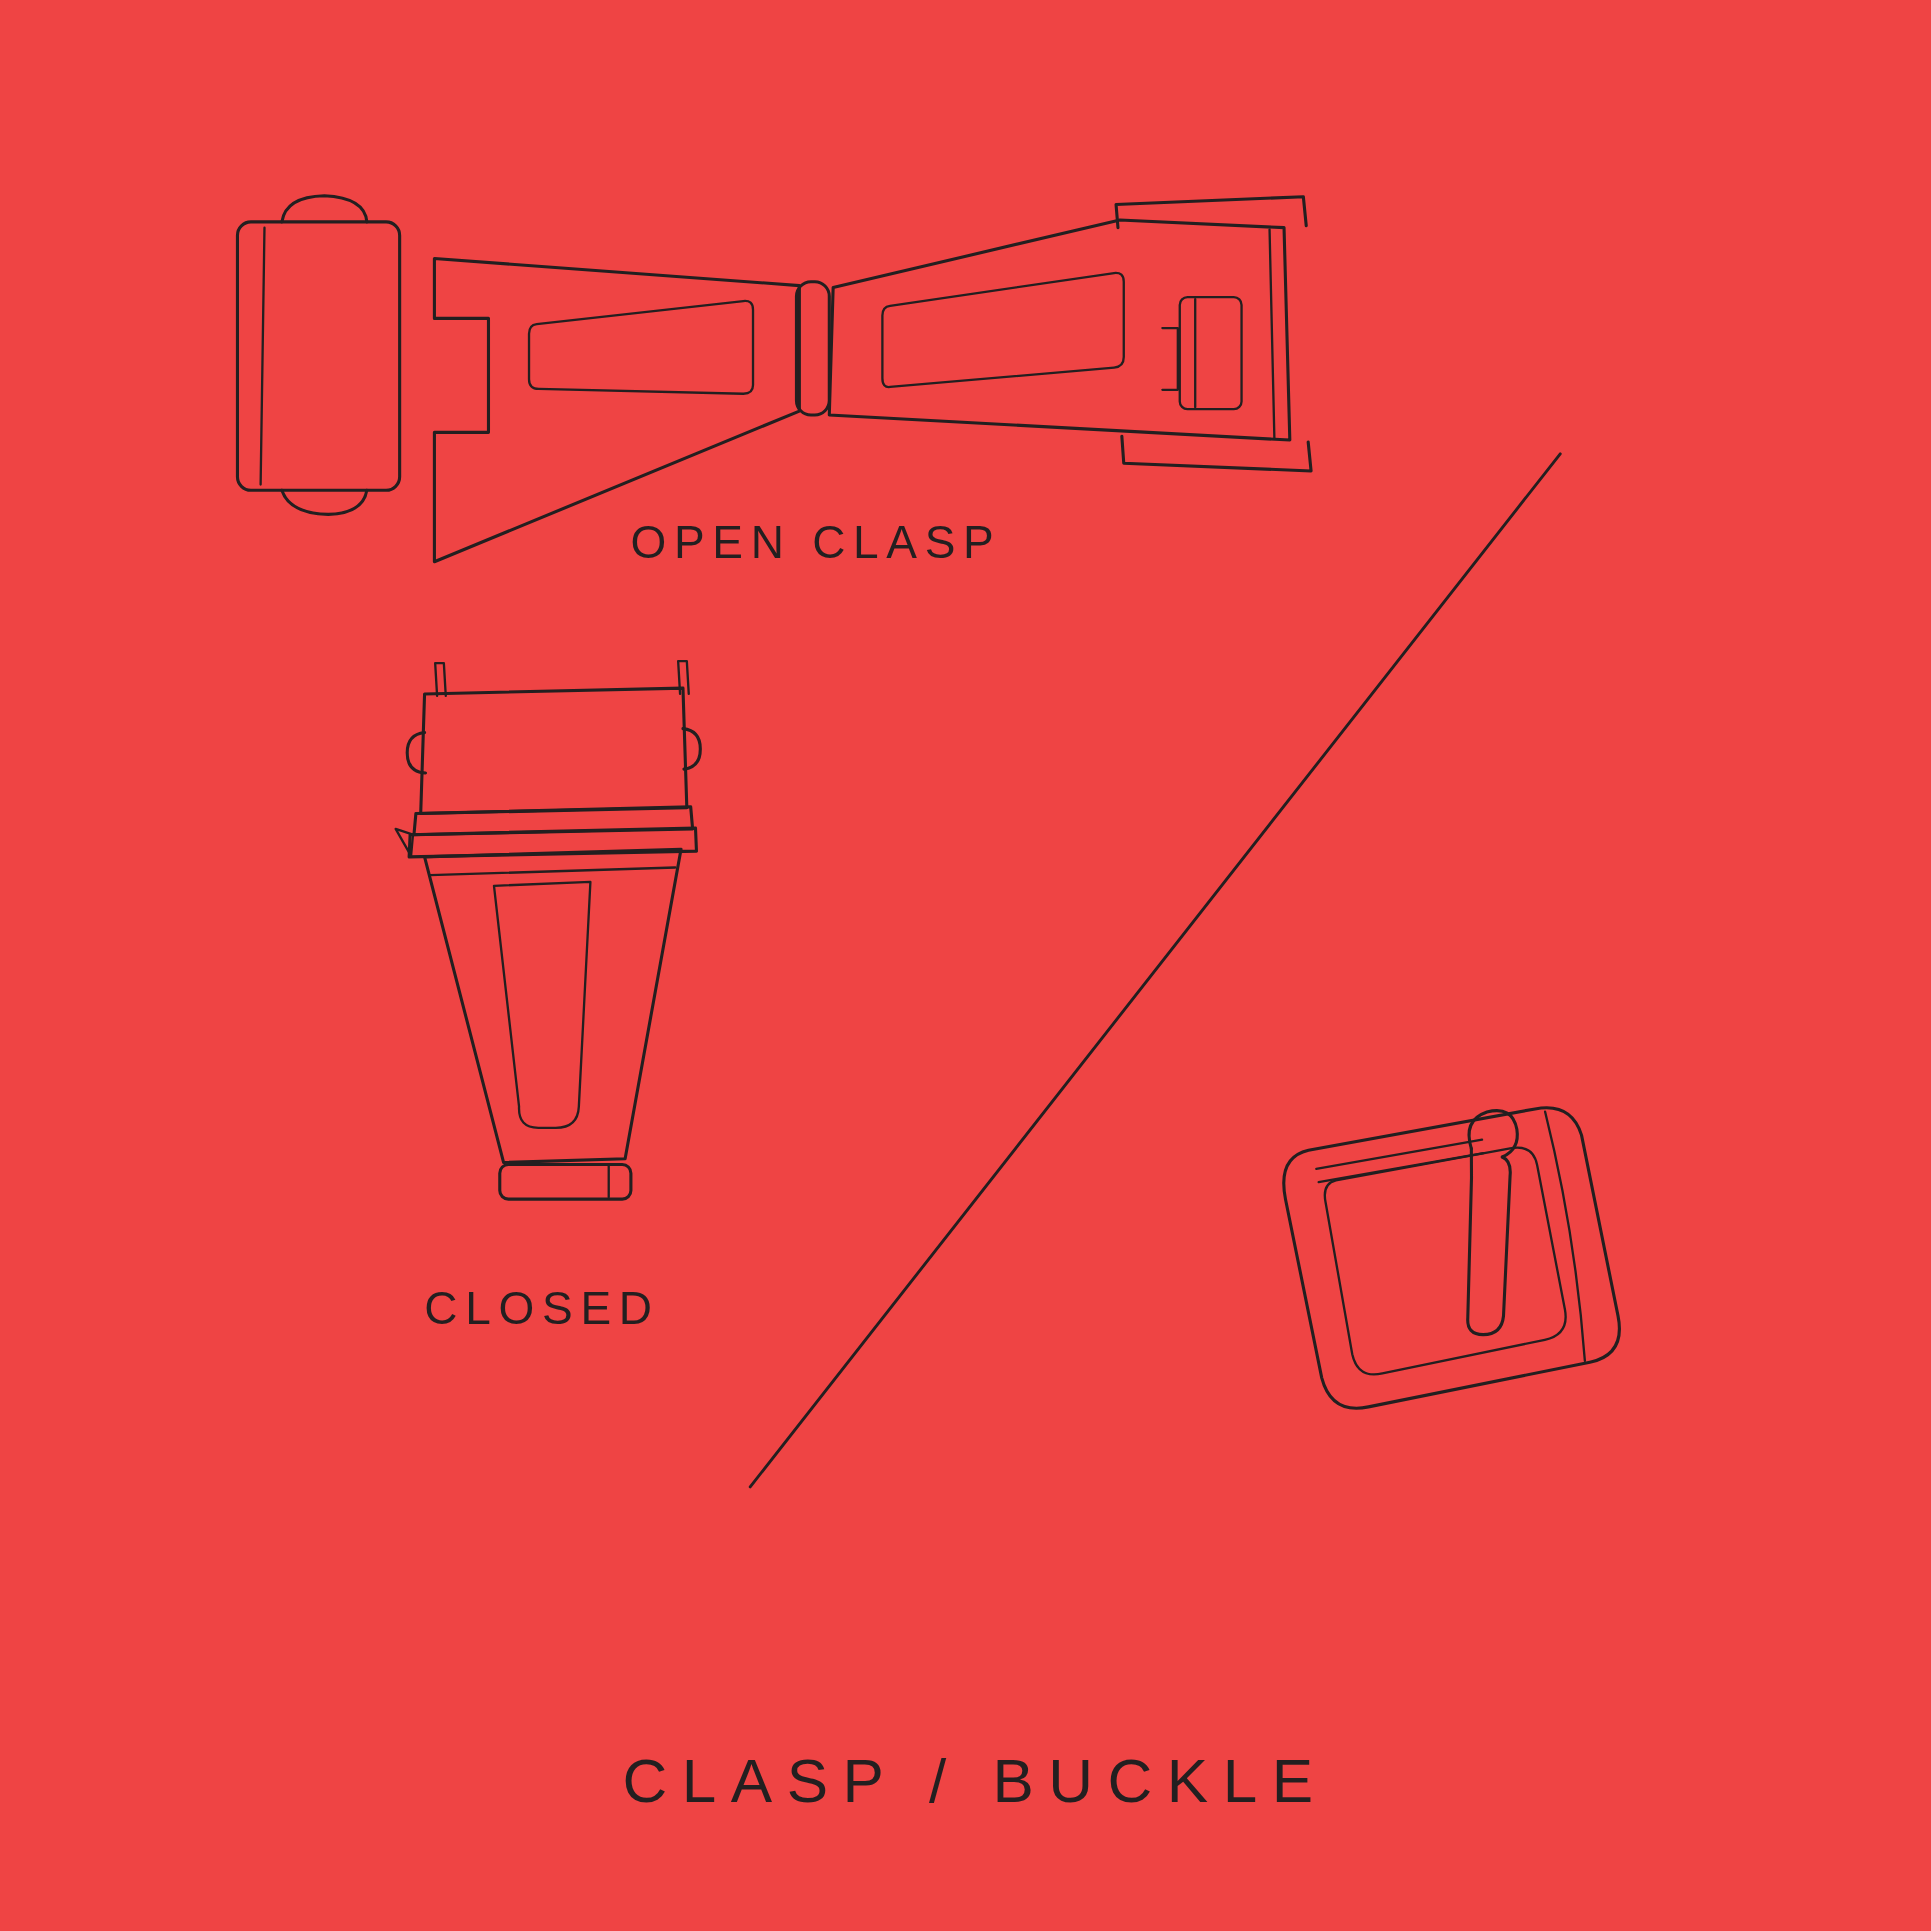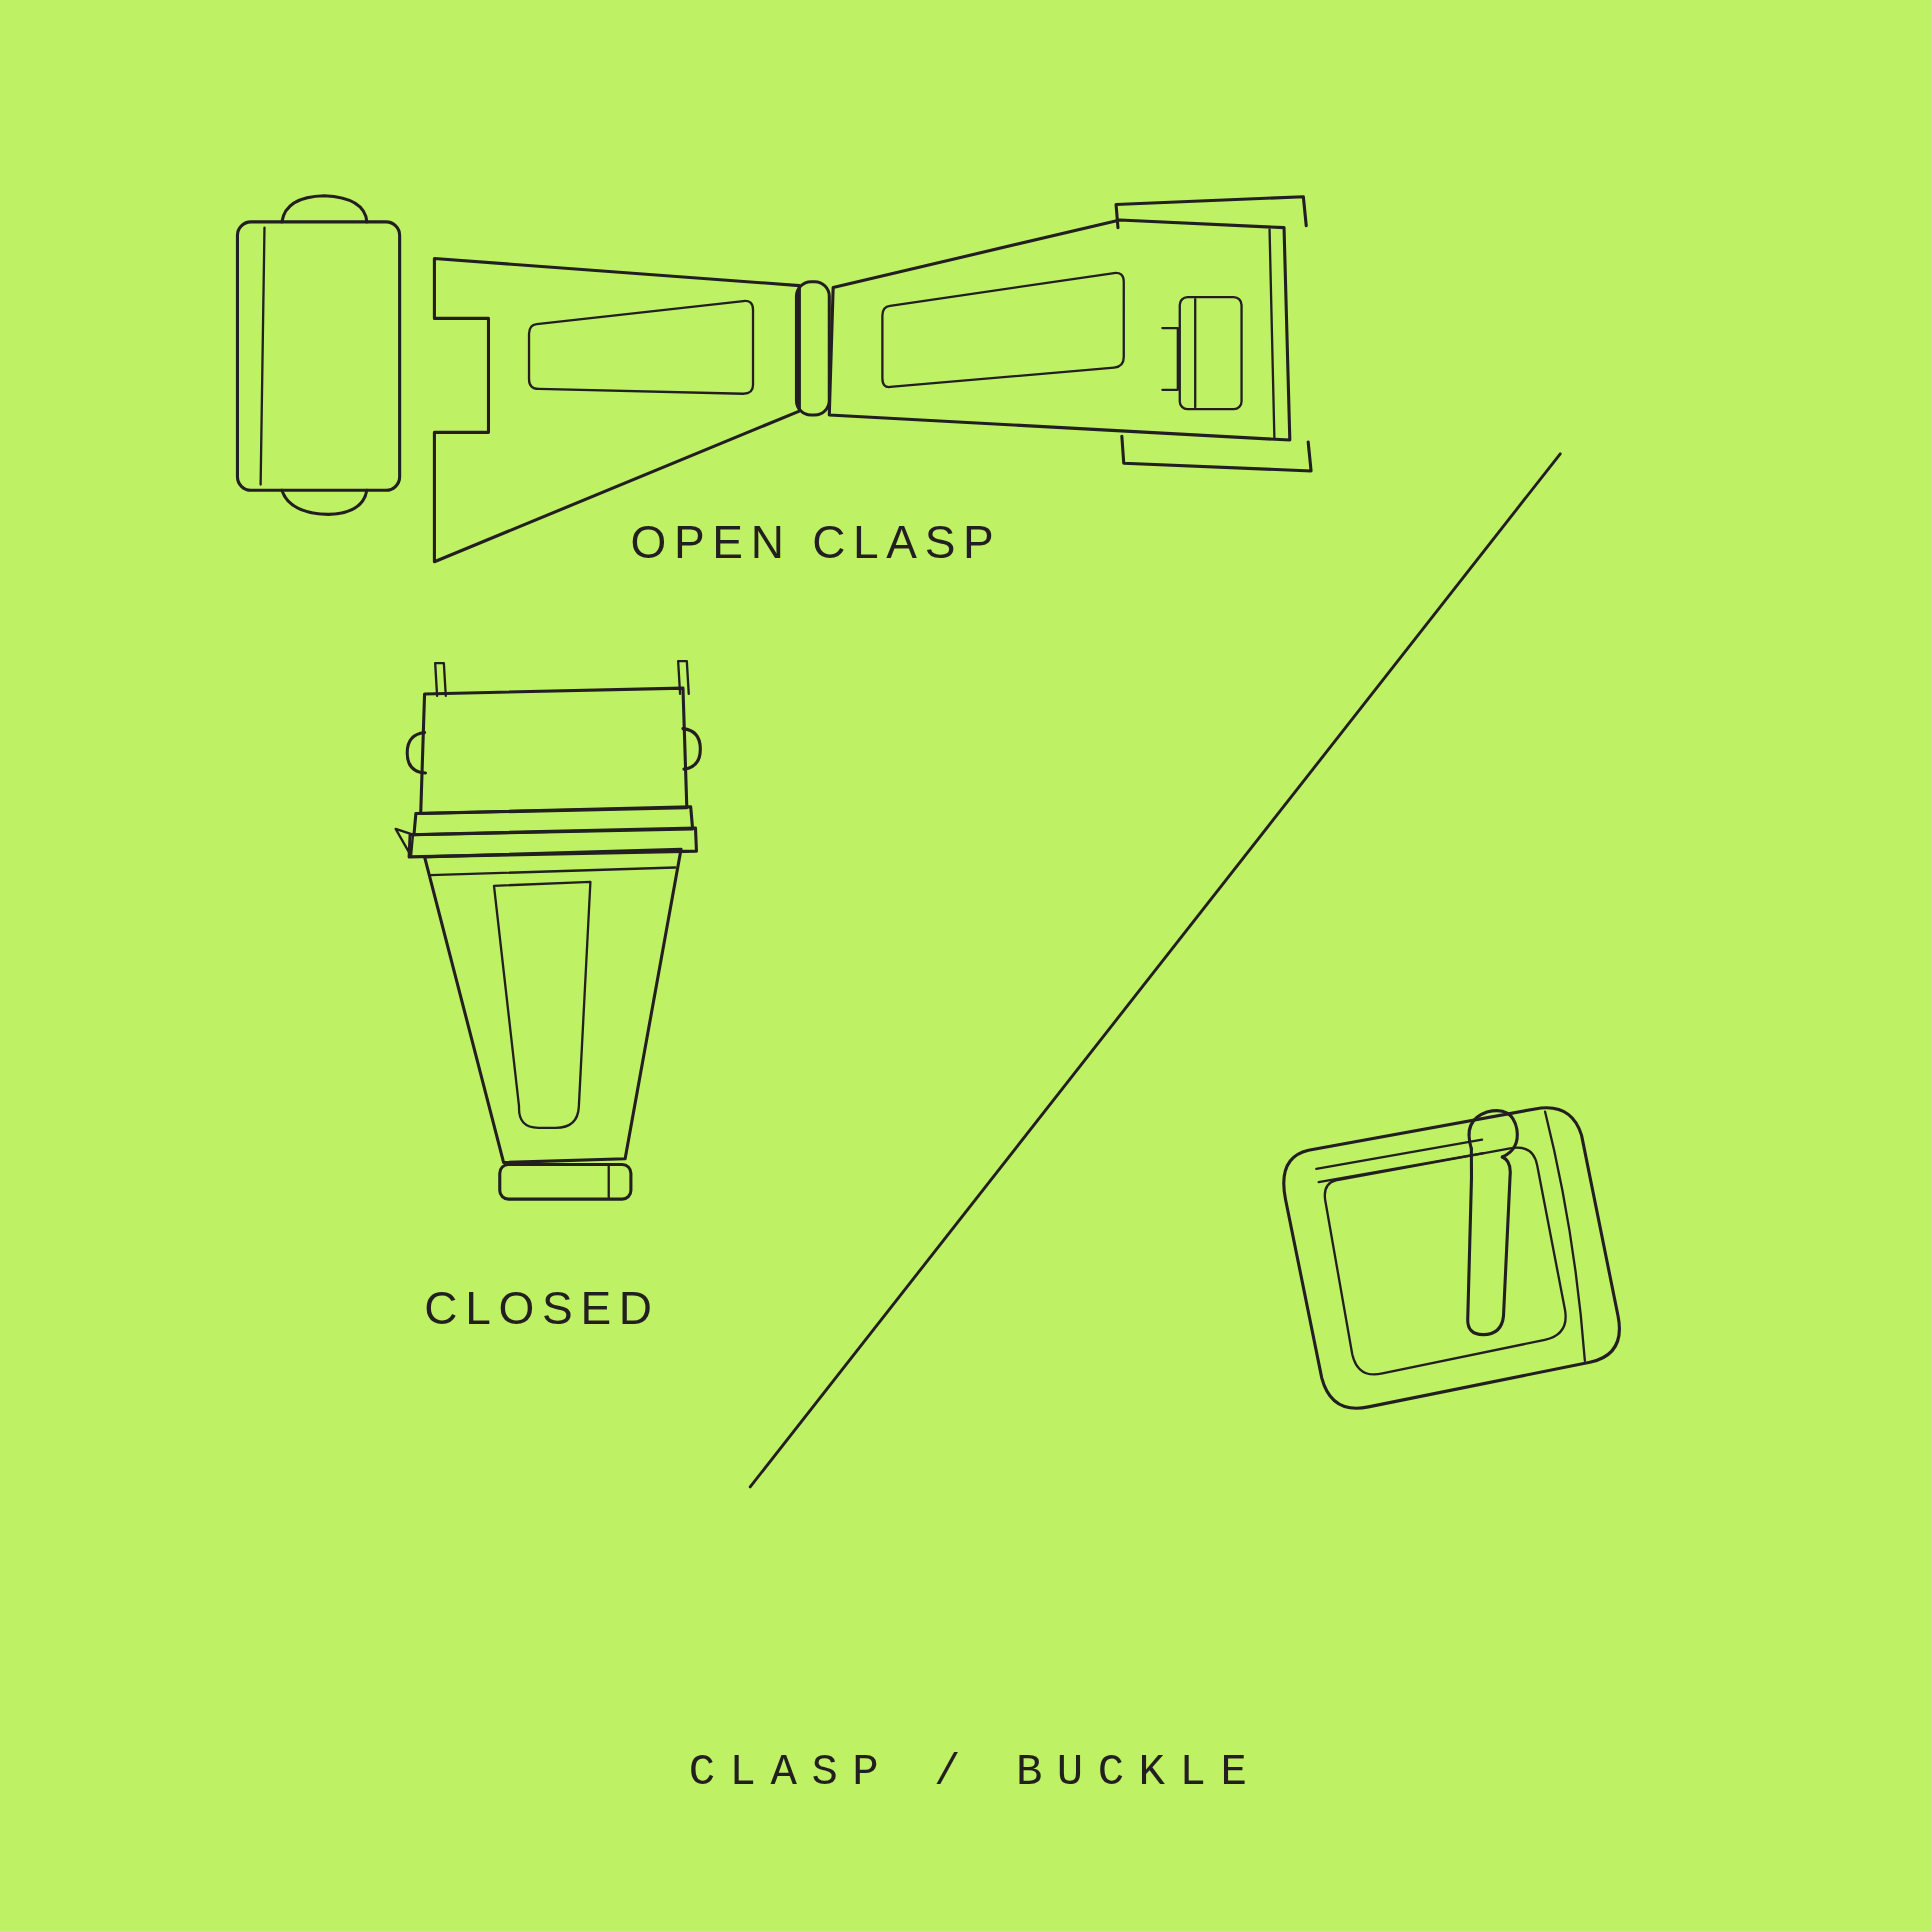--- a/index.html
+++ b/index.html
@@ -4,21 +4,21 @@
 <style>
   html, body {
     margin: 0;
     padding: 0;
     background: #ffffff;
   }
   .canvas {
     position: relative;
     width: 1931px;
     height: 1931px;
-    background: #bef264;
+    background: #ef4444;
     overflow: hidden;
     font-family: "Liberation Sans", sans-serif;
   }
   .illu {
     position: absolute;
   }
   .illu svg {
     display: block;
     width: 100%;
     height: 100%;
@@ -44,26 +44,25 @@
     font-size: 46px;
     letter-spacing: 7.7px;
     white-space: nowrap;
     line-height: 1;
     font-weight: 400;
   }
   .title {
     position: absolute;
     transform: translateX(-50%);
     color: #231f20;
-    font-size: 44px;
+    font-size: 62px;
     letter-spacing: 14.5px;
     white-space: nowrap;
     line-height: 1;
     font-weight: 400;
-    font-family: Liberation Mono, monospace;
   }
   .divider-svg {
     position: absolute;
     left: 0;
     top: 0;
     width: 1931px;
     height: 1931px;
     pointer-events: none;
   }
 </style>

